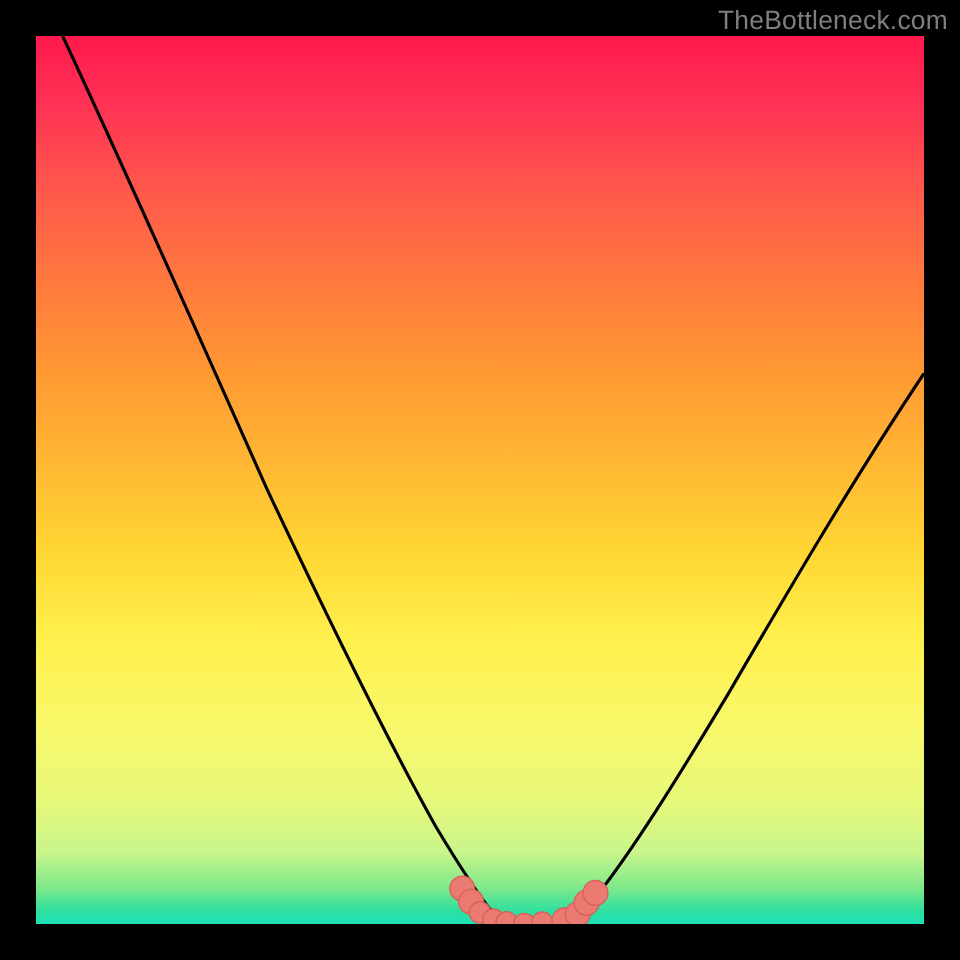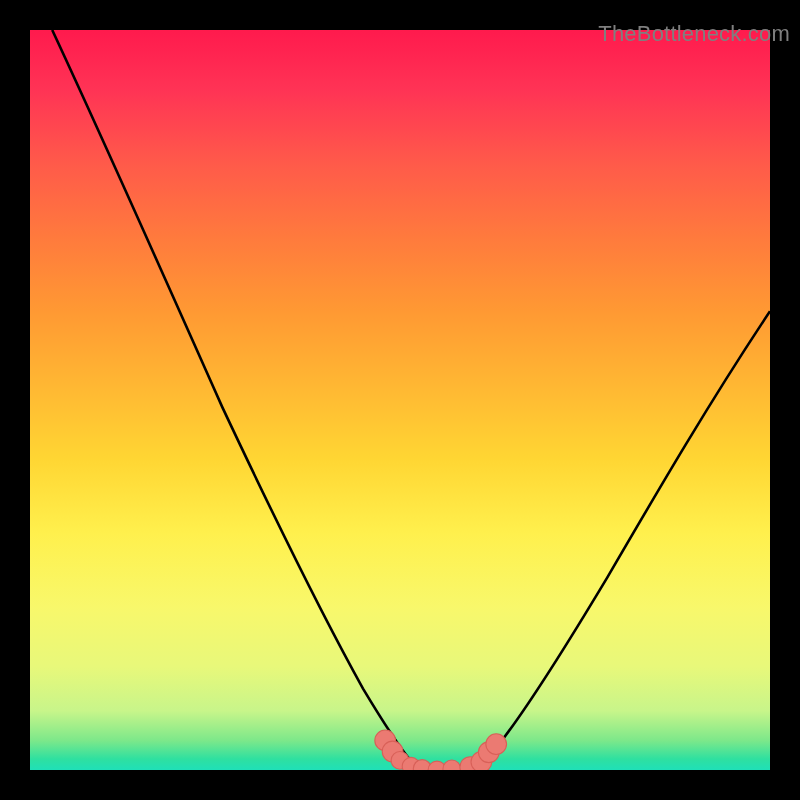--- a/index.html
+++ b/index.html
@@ -46,21 +46,21 @@
   }
   svg.curve {
     position: absolute;
     top: 0;
     left: 0;
     width: 740px;
     height: 740px;
   }
   .watermark {
     position: absolute;
-    top: 21px;
+    top: 4px;
     right: 10px;
     color: #7f7f7f;
     font-size: 22px;
     font-weight: 500;
     letter-spacing: 0.2px;
     user-select: none;
   }
 </style>
 </head>
 <body>

